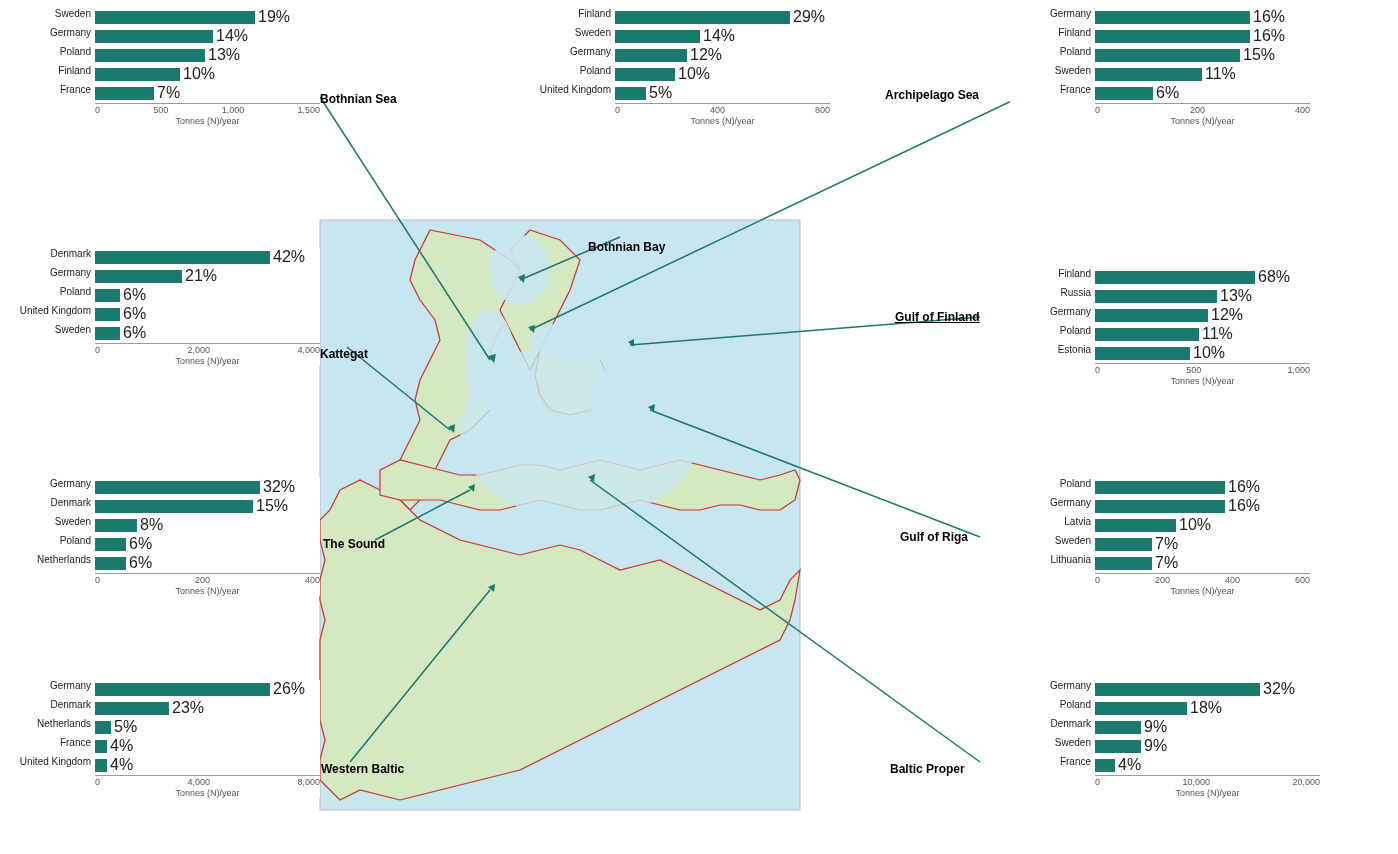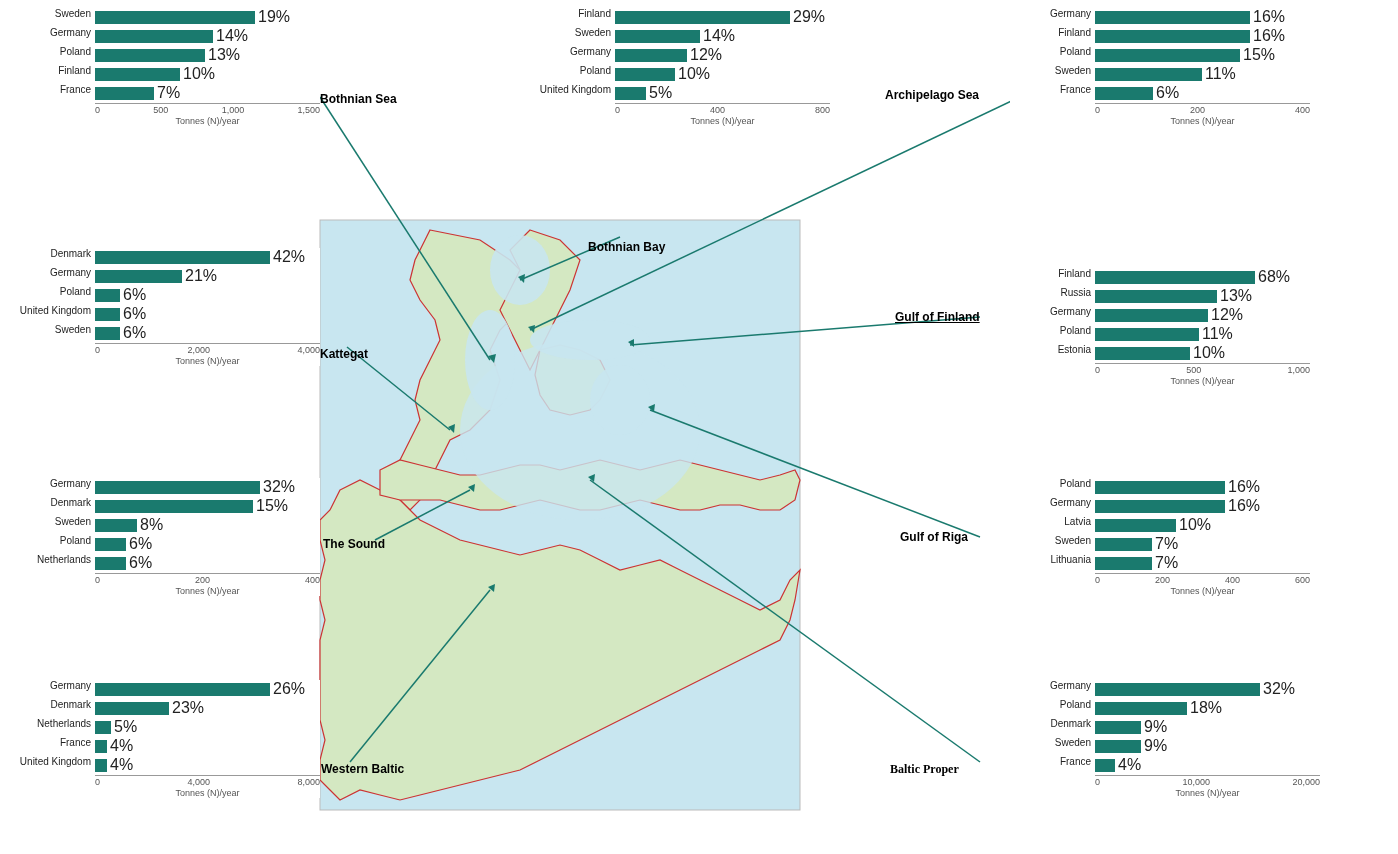--- a/index.html
+++ b/index.html
@@ -583,15 +583,15 @@
       <div style="height:1px;background:#999;margin-left:85px;margin-top:3px;"></div>
       <div class="x-axis-labels">
           <span>0</span>
           <span>10,000</span>
           <span>20,000</span>
         </div>
       <div class="x-axis-title">Tonnes (N)/year</div>
     </div>
   </div>
 
-  <div class="region-label" style="left:890px; top:762px;font-family:Liberation Serif, serif;">Baltic Proper</div>
+  <div class="region-label" style="left:890px; top:762px;">Baltic Proper</div>
 
 </div>
 
 </body></html>

